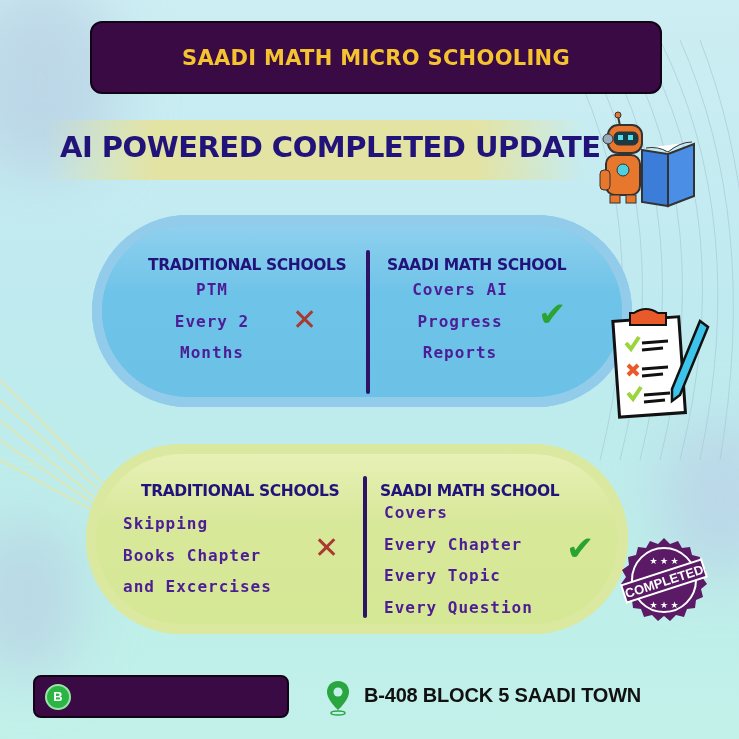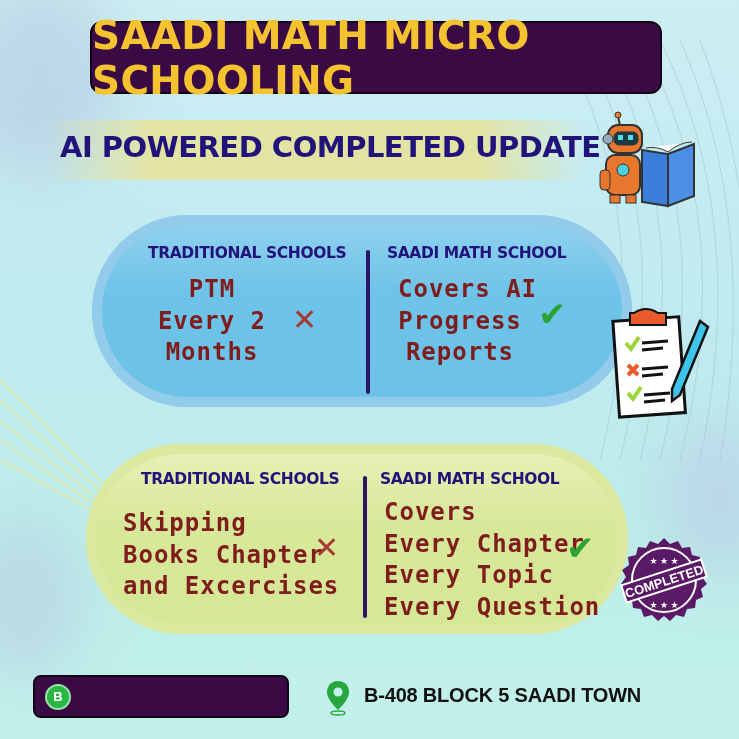--- a/index.html
+++ b/index.html
@@ -2,36 +2,36 @@
 <html><head>
 <meta charset="utf-8">
 <style>
   html,body{margin:0;padding:0;}
   body{width:739px;height:739px;overflow:hidden;position:relative;
     background:linear-gradient(180deg,#cdeef3 0%,#bfeaf0 40%,#bdeee9 75%,#c2f1ea 100%);
     font-family:"Liberation Sans",sans-serif;}
   .blob{position:absolute;border-radius:50%;filter:blur(30px);opacity:.55;}
   .title-box{position:absolute;left:90px;top:21px;width:572px;height:73px;background:#3a0a45;
     border:2px solid #120414;border-radius:12px;box-sizing:border-box;display:flex;align-items:center;justify-content:center;}
-  .title-box span{color:#f5c330;font-weight:700;font-size:39px;letter-spacing:.3px;font-family:"DejaVu Sans",sans-serif;}
+  .title-box span{color:#f5c330;font-weight:700;font-size:21px;letter-spacing:.3px;font-family:"DejaVu Sans",sans-serif;}
   .subtitle-band{position:absolute;left:45px;top:120px;width:540px;height:60px;
     background:linear-gradient(90deg,rgba(232,232,160,0) 0%,rgba(232,226,150,.85) 20%,rgba(232,226,150,.85) 80%,rgba(232,232,160,0) 100%);}
   .subtitle{position:absolute;left:60px;top:130px;color:#22137a;font-weight:700;font-size:29px;font-family:"DejaVu Sans",sans-serif;letter-spacing:-.5px;}
   .pill{position:absolute;border-radius:100px;}
   .pill1{left:92px;top:215px;width:540px;height:192px;background:#7fc3e6;
     box-shadow:inset 0 0 0 10px rgba(150,205,235,.9);}
   .pill1 .inner{position:absolute;left:10px;top:10px;right:10px;bottom:10px;border-radius:90px;
     background:linear-gradient(180deg,#8fd0ee 0%,#6ec3e8 40%,#6cc2e6 100%);}
   .pill2{left:86px;top:444px;width:542px;height:190px;background:#dce99a;
     box-shadow:inset 0 0 0 10px rgba(218,232,160,.9);}
   .pill2 .inner{position:absolute;left:10px;top:10px;right:10px;bottom:10px;border-radius:90px;
     background:linear-gradient(180deg,#e7f0b6 0%,#d8e89a 40%,#d5e895 100%);}
-  .colhead{position:absolute;color:#22137a;font-weight:700;font-size:15.5px;font-family:"DejaVu Sans",sans-serif;letter-spacing:-.4px;white-space:nowrap;}
+  .colhead{position:absolute;color:#22137a;font-weight:700;font-size:15.5px;font-family:"DejaVu Sans",sans-serif;letter-spacing:-.4px;white-space:nowrap;margin-top:12px;}
   .divider{position:absolute;width:4px;background:#2d1466;border-radius:2px;}
-  .hand{position:absolute;color:#7f1d1d;font-weight:700;font-family:"DejaVu Sans Mono",monospace;font-size:24px;line-height:31.5px;white-space:pre;letter-spacing:1px;}
+  .hand{position:absolute;color:#4c1d95;font-weight:700;font-family:"DejaVu Sans Mono",monospace;font-size:16px;line-height:31.5px;white-space:pre;letter-spacing:1px;}
   .center{text-align:center;}
   .xmark{position:absolute;color:#a83a32;font-size:30px;font-family:"DejaVu Sans",sans-serif;}
   .check{position:absolute;color:#2aa333;font-size:34px;font-weight:700;font-family:"DejaVu Sans",sans-serif;}
   .phone-box{position:absolute;left:33px;top:675px;width:256px;height:43px;background:#3a0a45;border:2px solid #120414;border-radius:8px;box-sizing:border-box;display:flex;align-items:center;}
   .wa{width:26px;height:26px;border-radius:50%;background:#2ab545;margin-left:10px;margin-right:10px;display:flex;align-items:center;justify-content:center;color:#fff;font-weight:700;font-size:13px;border:2px solid #9be3a8;box-sizing:border-box;}
   .phone{color:#fff;font-weight:700;font-size:25px;font-family:"Liberation Sans",sans-serif;letter-spacing:-.3px;}
   .address{position:absolute;left:364px;top:684px;font-weight:700;font-size:20px;color:#111;font-family:"Liberation Sans",sans-serif;letter-spacing:-.2px;}
   .pin{position:absolute;left:325px;top:680px;}
 </style>
 </head>

